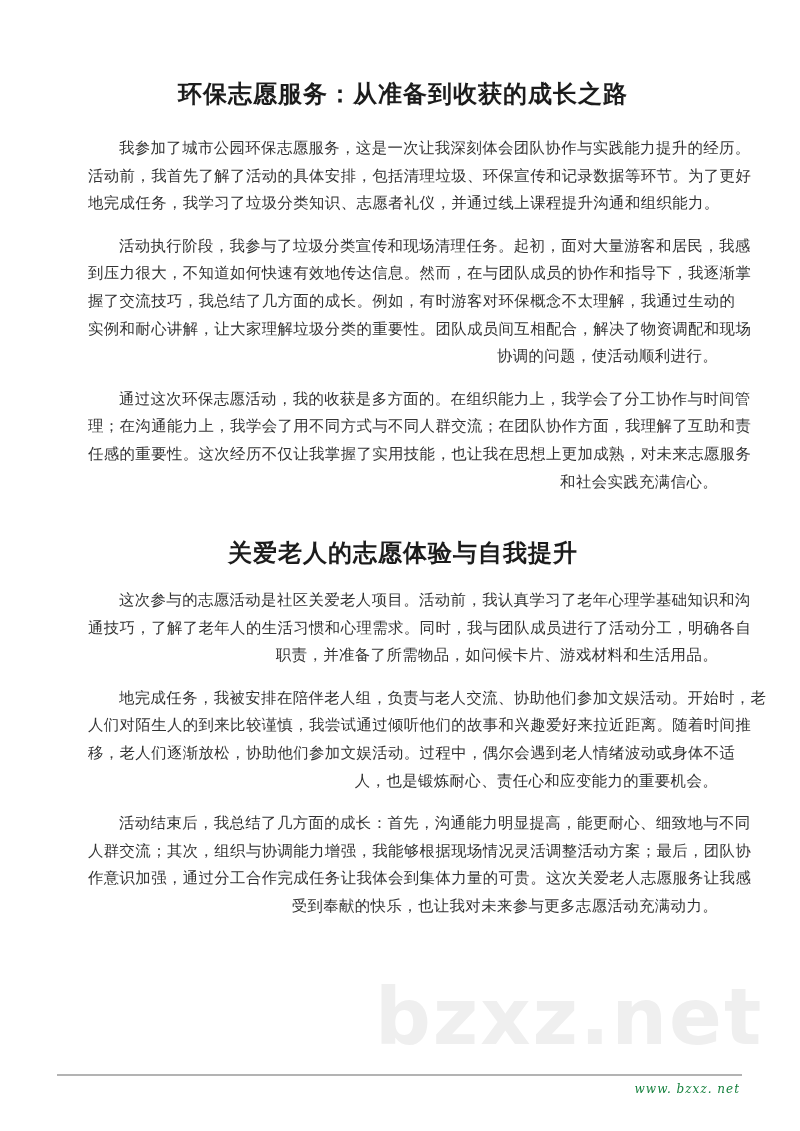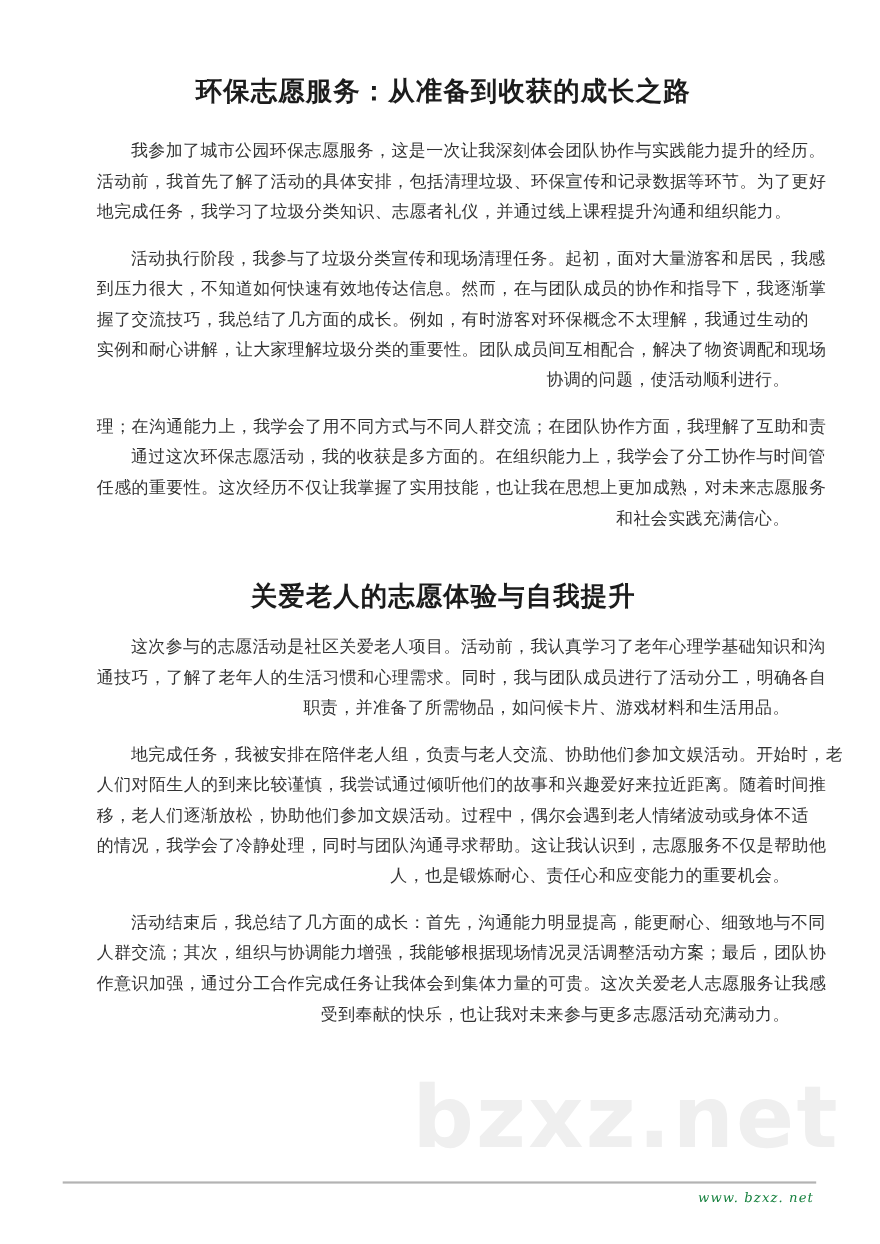--- a/index.html
+++ b/index.html
@@ -20,21 +20,21 @@
     left: 0; top: 0;
     width: 800px;
     height: 1131px;
   }
   .section {
     position: absolute;
     left: 88px;
     width: 630px;
   }
   .section-title {
-    margin: 3px;
+    margin: 14px;
     text-align: center;
     font-family: "DejaVu Sans", "Liberation Sans", sans-serif;
     font-weight: bold;
     font-size: 24px;
     letter-spacing: 1px;
     color: #1c1c1c;
     height: 40px;
     line-height: 40px;
   }
   .para {
@@ -99,41 +99,40 @@
         <span class="line">地完成任务，我学习了垃圾分类知识、志愿者礼仪，并通过线上课程提升沟通和组织能力。</span>
       </p>
       <p class="para">
         <span class="line first">活动执行阶段，我参与了垃圾分类宣传和现场清理任务。起初，面对大量游客和居民，我感</span>
         <span class="line">到压力很大，不知道如何快速有效地传达信息。然而，在与团队成员的协作和指导下，我逐渐掌</span>
         <span class="line">握了交流技巧，我总结了几方面的成长。例如，有时游客对环保概念不太理解，我通过生动的</span>
         <span class="line">实例和耐心讲解，让大家理解垃圾分类的重要性。团队成员间互相配合，解决了物资调配和现场</span>
         <span class="line">协调的问题，使活动顺利进行。</span>
       </p>
       <p class="para">
+        <span class="line first">通过这次环保志愿活动，我的收获是多方面的。在组织能力上，我学会了分工协作与时间管</span>
         <span class="line">理；在沟通能力上，我学会了用不同方式与不同人群交流；在团队协作方面，我理解了互助和责</span>
-        <span class="line first">通过这次环保志愿活动，我的收获是多方面的。在组织能力上，我学会了分工协作与时间管</span>
         <span class="line">任感的重要性。这次经历不仅让我掌握了实用技能，也让我在思想上更加成熟，对未来志愿服务</span>
         <span class="line">和社会实践充满信心。</span>
       </p>
     </div>
   </div>
 
   <div class="section" id="section-2">
     <h1 class="section-title">关爱老人的志愿体验与自我提升</h1>
     <div class="paras">
       <p class="para">
         <span class="line first">这次参与的志愿活动是社区关爱老人项目。活动前，我认真学习了老年心理学基础知识和沟</span>
         <span class="line">通技巧，了解了老年人的生活习惯和心理需求。同时，我与团队成员进行了活动分工，明确各自</span>
         <span class="line">职责，并准备了所需物品，如问候卡片、游戏材料和生活用品。</span>
       </p>
       <p class="para">
         <span class="line first">地完成任务，我被安排在陪伴老人组，负责与老人交流、协助他们参加文娱活动。开始时，老</span>
         <span class="line">人们对陌生人的到来比较谨慎，我尝试通过倾听他们的故事和兴趣爱好来拉近距离。随着时间推</span>
         <span class="line">移，老人们逐渐放松，协助他们参加文娱活动。过程中，偶尔会遇到老人情绪波动或身体不适</span>
-        <span class="line">的情况，我学会了冷静处理，同时与团队沟通寻求帮助。这让我认识到，志愿服务不仅是帮助他</span>
         <span class="line">人，也是锻炼耐心、责任心和应变能力的重要机会。</span>
       </p>
       <p class="para">
         <span class="line first">活动结束后，我总结了几方面的成长：首先，沟通能力明显提高，能更耐心、细致地与不同</span>
         <span class="line">人群交流；其次，组织与协调能力增强，我能够根据现场情况灵活调整活动方案；最后，团队协</span>
         <span class="line">作意识加强，通过分工合作完成任务让我体会到集体力量的可贵。这次关爱老人志愿服务让我感</span>
         <span class="line">受到奉献的快乐，也让我对未来参与更多志愿活动充满动力。</span>
       </p>
     </div>
   </div>

